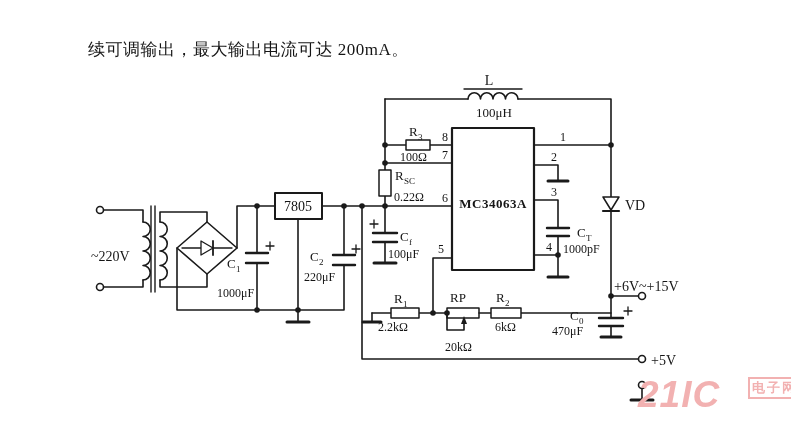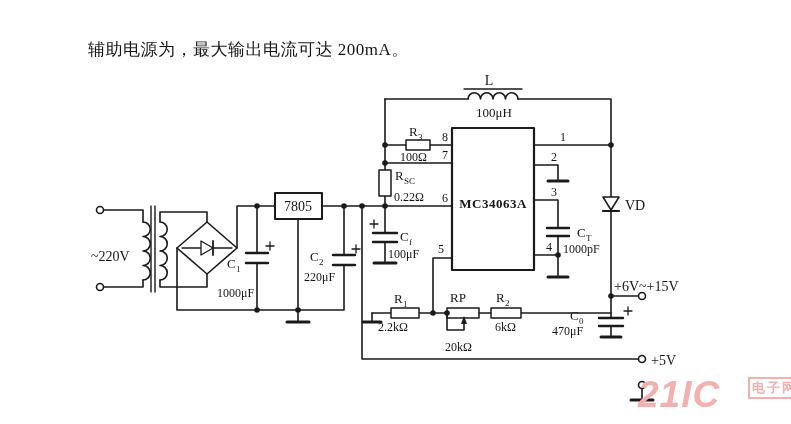--- a/index.html
+++ b/index.html
@@ -21,21 +21,21 @@
             font-family:"Liberation Sans","DejaVu Sans",sans-serif;letter-spacing:1px;}
   #wm-cn{left:748px;top:377px;font-size:13px;font-weight:bold;border:2px solid #f2b1b1;
          padding:0 2px;letter-spacing:2px;}
   #wm-suffix{left:744px;top:396px;font-size:18px;font-weight:bold;font-style:italic;margin-top:44px;}
 </style>
 </head>
 <body>
 
 <div id="stage">
 
-  <div class="title-line" id="title2">辅助电源为，最大输出电流可达 200mA。</div>
+  <div class="title-line" id="title2">续可调输出，最大输出电流可达 200mA。</div>
 
   <svg width="791" height="424" viewBox="0 0 791 424">
     <g stroke="#1a1a1a" stroke-width="1.6" fill="none" stroke-linecap="round" stroke-linejoin="round">
 
       <g>
         <circle cx="100" cy="210" r="3.5" fill="#fff"></circle>
         <circle cx="100" cy="287" r="3.5" fill="#fff"></circle>
         <path d="M104,210 H143 V222"></path>
         <path d="M143,222 A7.25,7.25 0 0 1 143,236.5 A7.25,7.25 0 0 1 143,251 A7.25,7.25 0 0 1 143,265.5 A7.25,7.25 0 0 1 143,280"></path>
         <path d="M143,280 V287 H104"></path>

